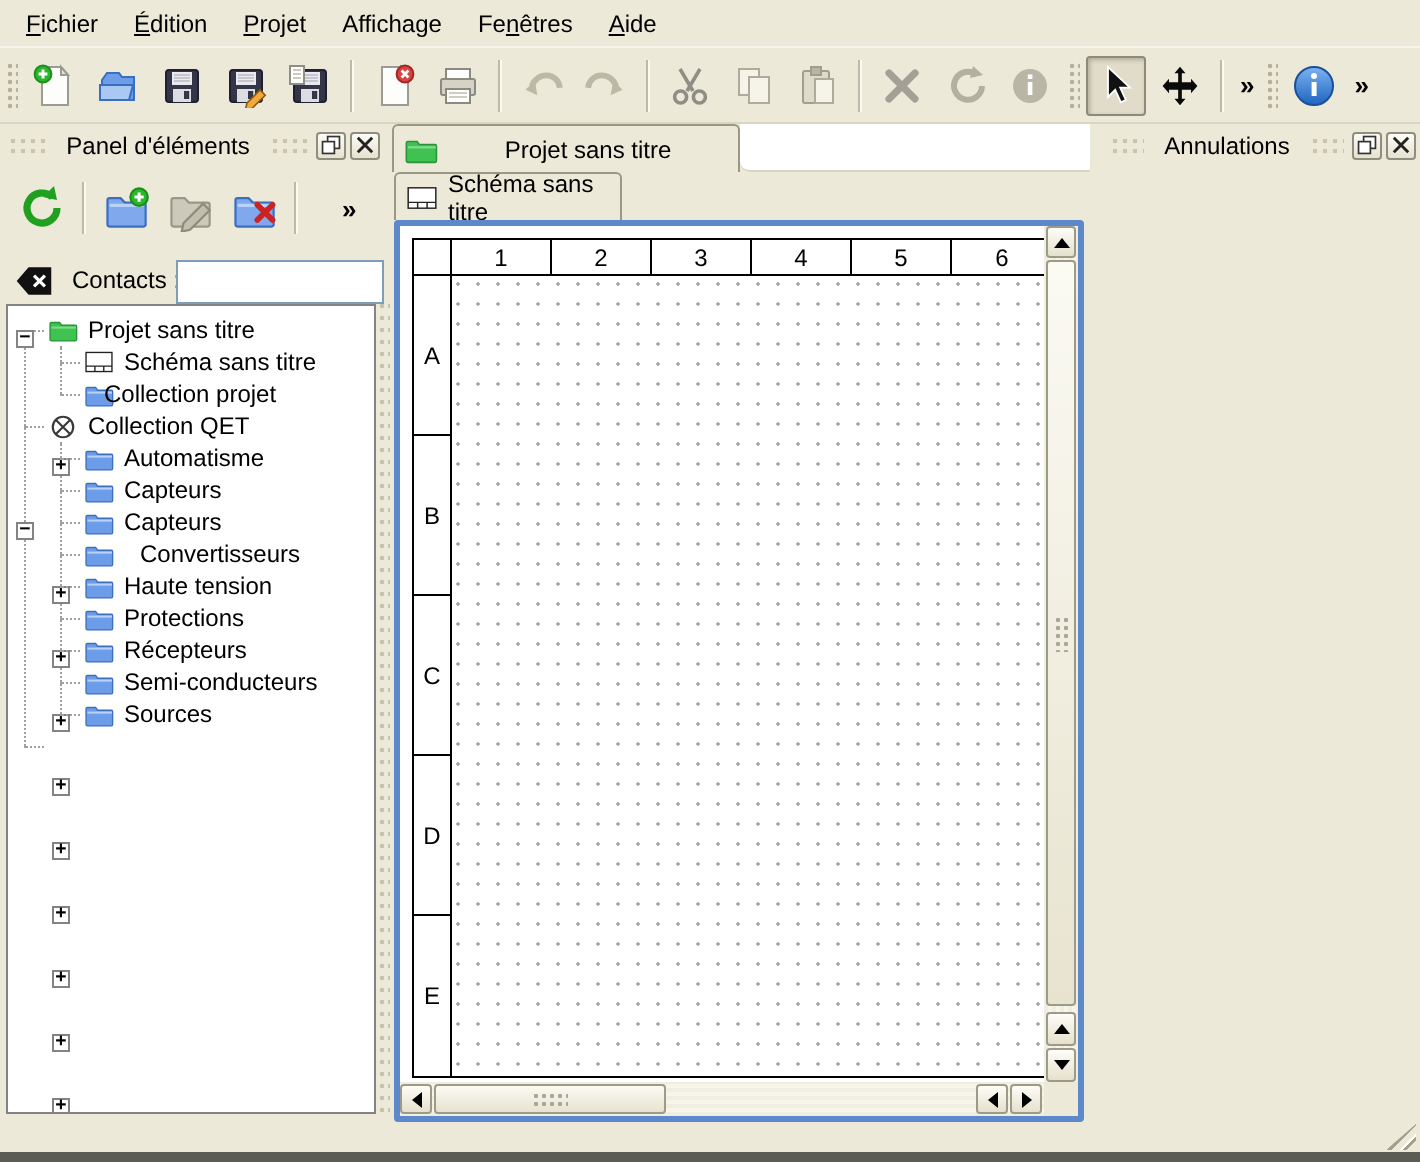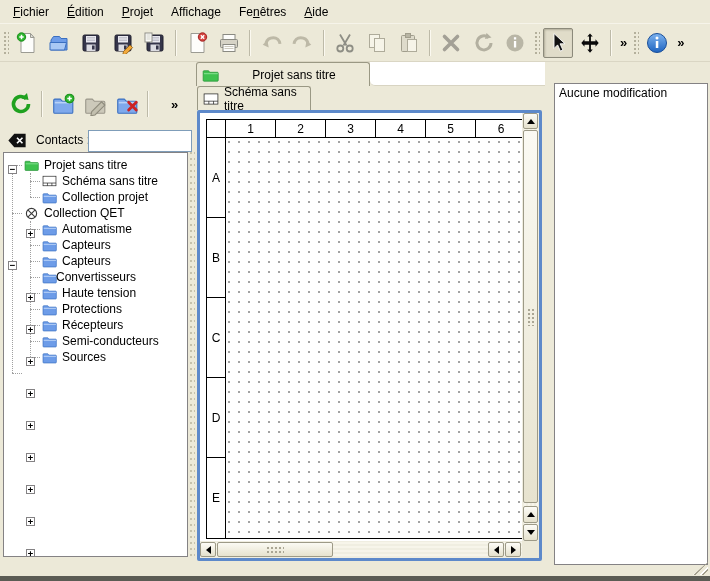--- a/index.html
+++ b/index.html
@@ -290,20 +290,36 @@
               <circle cx="12" cy="12" r="9.5" fill="url(#gb1)" stroke="#1a4f99"></circle>
               <rect x="10.8" y="10" width="2.5" height="7" fill="#fff"></rect>
               <circle cx="12" cy="7" r="1.5" fill="#fff"></circle>
             </svg>
           </span>
         </div>
       </span>
     <div class="chev">»</div>
   </div>
 
+  <div class="dock-title" style="left:2px;top:64px;width:188px;">
+    <div class="ttex"></div>
+    <span class="ttl">Panel d'éléments</span>
+    <div class="ttex"></div>
+    <div class="tbtn">
+        <svg width="11" height="11" viewBox="0 0 13 13">
+          <rect x="4.5" y="1.5" width="7" height="7" fill="#fff" stroke="#333"></rect>
+          <rect x="1.5" y="4.5" width="7" height="7" fill="#fff" stroke="#333"></rect>
+        </svg>
+      </div>
+    <div class="tbtn">
+        <svg width="9" height="9" viewBox="0 0 10 10">
+          <path d="M1 1l8 8M9 1L1 9" stroke="#222" stroke-width="1.6"></path>
+        </svg>
+      </div>
+  </div>
 
   <div id="ep-tools">
     <div class="tb" style="margin-left:4px;">
         <svg width="26" height="26" viewBox="0 0 26 26">
           <path d="M20.5 13a7.5 7.5 0 1 1-2.3-5.4" fill="none" stroke="#1fa11f" stroke-width="3.6"></path>
           <path d="M19 2l1.5 7-7-1.5z" fill="#1fa11f"></path>
         </svg>
       </div>
     <div class="tsep"></div>
     <div class="tb">
@@ -369,21 +385,21 @@
       </div>
       <div class="tstub" style="left: 26px; top: 44px; width: 10px;"></div>
       <div class="trow" style="top: 36px;">
         <div class="texp" style="left: 22px; top: 40px;">+</div>
         <span class="tico" style="left: 38px;">
           <svg width="16" height="13" viewBox="0 0 22 18">
             <path d="M1.5 4.5c0-.6.4-1 1-1h6l1.5 2h10c.6 0 1 .4 1 1v9.5c0 .6-.4 1-1 1h-17.5c-.6 0-1-.4-1-1z" fill="#6d9ce8" stroke="#3a6fc0"></path>
             <path d="M2.5 6.5h18v1.5h-18z" fill="#b9d2f7"></path>
           </svg>
         </span>
-        <span class="tlabel" style="left: 58px;">Collection projet</span>
+        <span class="tlabel" style="left: 48px;">Collection projet</span>
       </div>
       <div class="tstub" style="left: 8px; top: 60px; width: 10px;"></div>
       <div class="trow" style="top: 52px;">
         <div class="texp" style="left: 4px; top: 56px;">−</div>
         <span class="tico" style="left: 20px;">
           <svg width="15" height="15" viewBox="0 0 22 22">
             <circle cx="11" cy="11" r="7.5" fill="#fff" stroke="#3a3a3a" stroke-width="1.6"></circle>
             <path d="M6 6l10 10M16 6L6 16" stroke="#3a3a3a" stroke-width="1.6"></path>
           </svg>
         </span>
@@ -424,21 +440,21 @@
       </div>
       <div class="tstub" style="left: 26px; top: 124px; width: 10px;"></div>
       <div class="trow" style="top: 116px;">
         <div class="texp" style="left: 22px; top: 120px;">+</div>
         <span class="tico" style="left: 38px;">
           <svg width="16" height="13" viewBox="0 0 22 18">
             <path d="M1.5 4.5c0-.6.4-1 1-1h6l1.5 2h10c.6 0 1 .4 1 1v9.5c0 .6-.4 1-1 1h-17.5c-.6 0-1-.4-1-1z" fill="#6d9ce8" stroke="#3a6fc0"></path>
             <path d="M2.5 6.5h18v1.5h-18z" fill="#b9d2f7"></path>
           </svg>
         </span>
-        <span class="tlabel" style="left: 52px;">Convertisseurs</span>
+        <span class="tlabel" style="left: 66px;">Convertisseurs</span>
       </div>
       <div class="tstub" style="left: 26px; top: 140px; width: 10px;"></div>
       <div class="trow" style="top: 132px;">
         <div class="texp" style="left: 22px; top: 136px;">+</div>
         <span class="tico" style="left: 38px;">
           <svg width="16" height="13" viewBox="0 0 22 18">
             <path d="M1.5 4.5c0-.6.4-1 1-1h6l1.5 2h10c.6 0 1 .4 1 1v9.5c0 .6-.4 1-1 1h-17.5c-.6 0-1-.4-1-1z" fill="#6d9ce8" stroke="#3a6fc0"></path>
             <path d="M2.5 6.5h18v1.5h-18z" fill="#b9d2f7"></path>
           </svg>
         </span>
@@ -555,19 +571,32 @@
       <div class="sbtn" style="left:288px;top:1px;width:16px;height:15px;">
           <div class="tri left"></div>
         </div>
       <div class="sbtn" style="left:305px;top:1px;width:16px;height:15px;">
           <div class="tri right"></div>
         </div>
     </div>
     <div id="vcorner"></div>
   </div>
 
-  <div id="undo-list">
-      <div class="undo-item">Aucune modification</div>
-    </div>
+  <div class="dock-title" style="left:553px;top:64px;width:155px;">
+    <div class="ttex"></div>
+    <span class="ttl">Annulations</span>
+    <div class="ttex"></div>
+    <div class="tbtn">
+        <svg width="11" height="11" viewBox="0 0 13 13">
+          <rect x="4.5" y="1.5" width="7" height="7" fill="#fff" stroke="#333"></rect>
+          <rect x="1.5" y="4.5" width="7" height="7" fill="#fff" stroke="#333"></rect>
+        </svg>
+      </div>
+    <div class="tbtn">
+        <svg width="9" height="9" viewBox="0 0 10 10">
+          <path d="M1 1l8 8M9 1L1 9" stroke="#222" stroke-width="1.6"></path>
+        </svg>
+      </div>
+  </div>
 
   <div id="resize-grip"></div>
   <div id="bottom-strip"></div>
 </div>
 
 </body></html>

